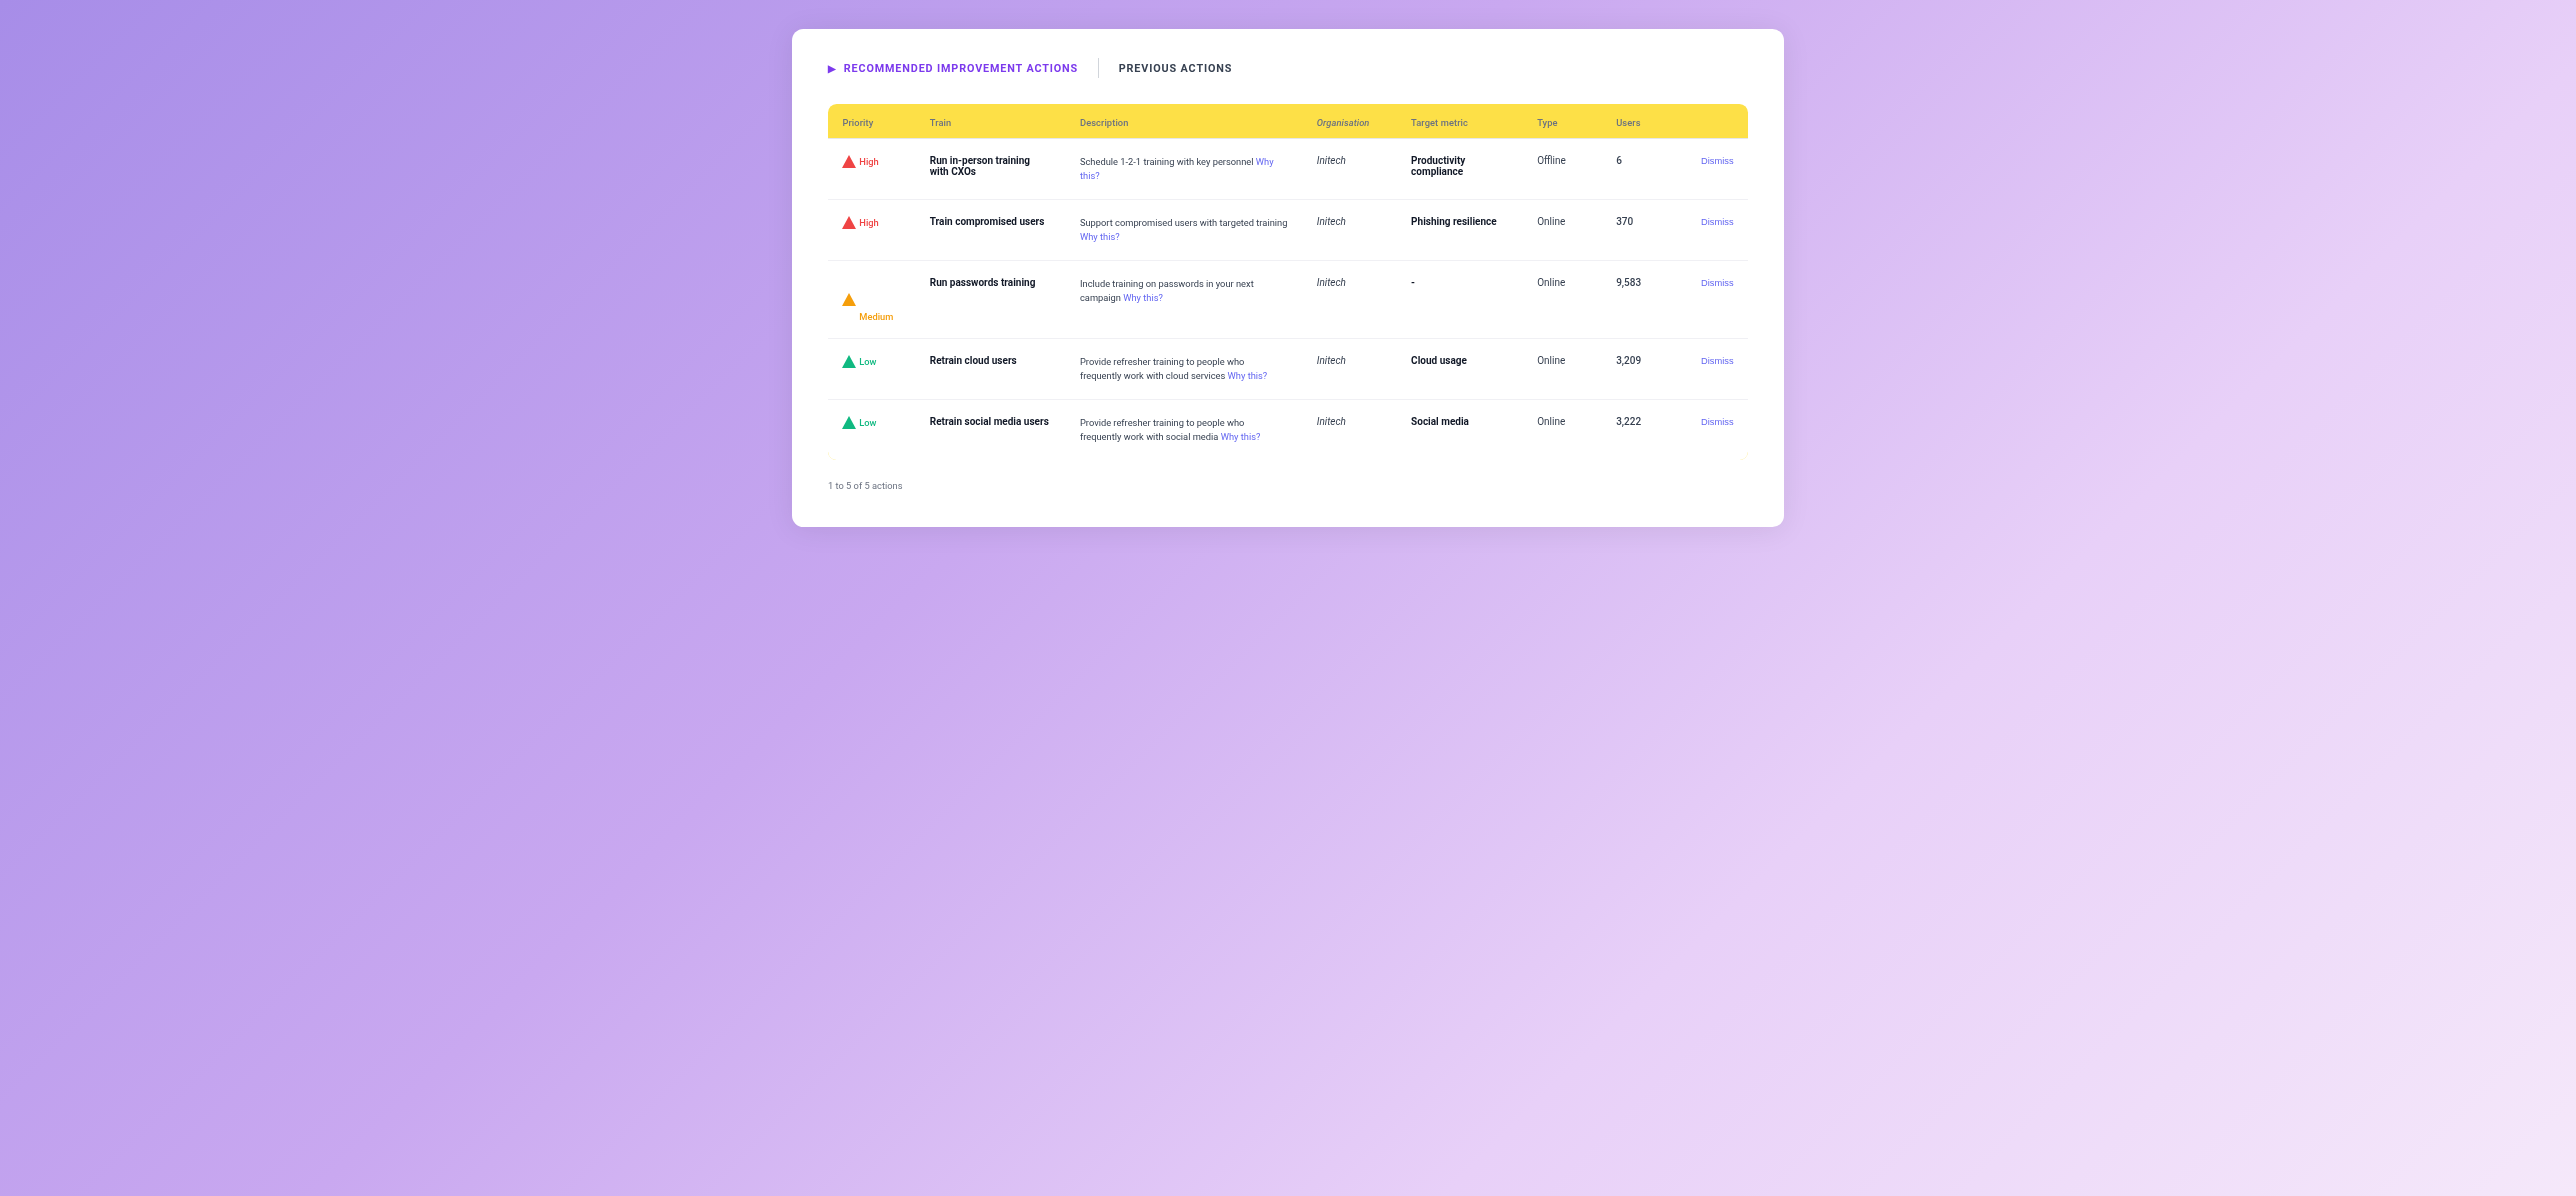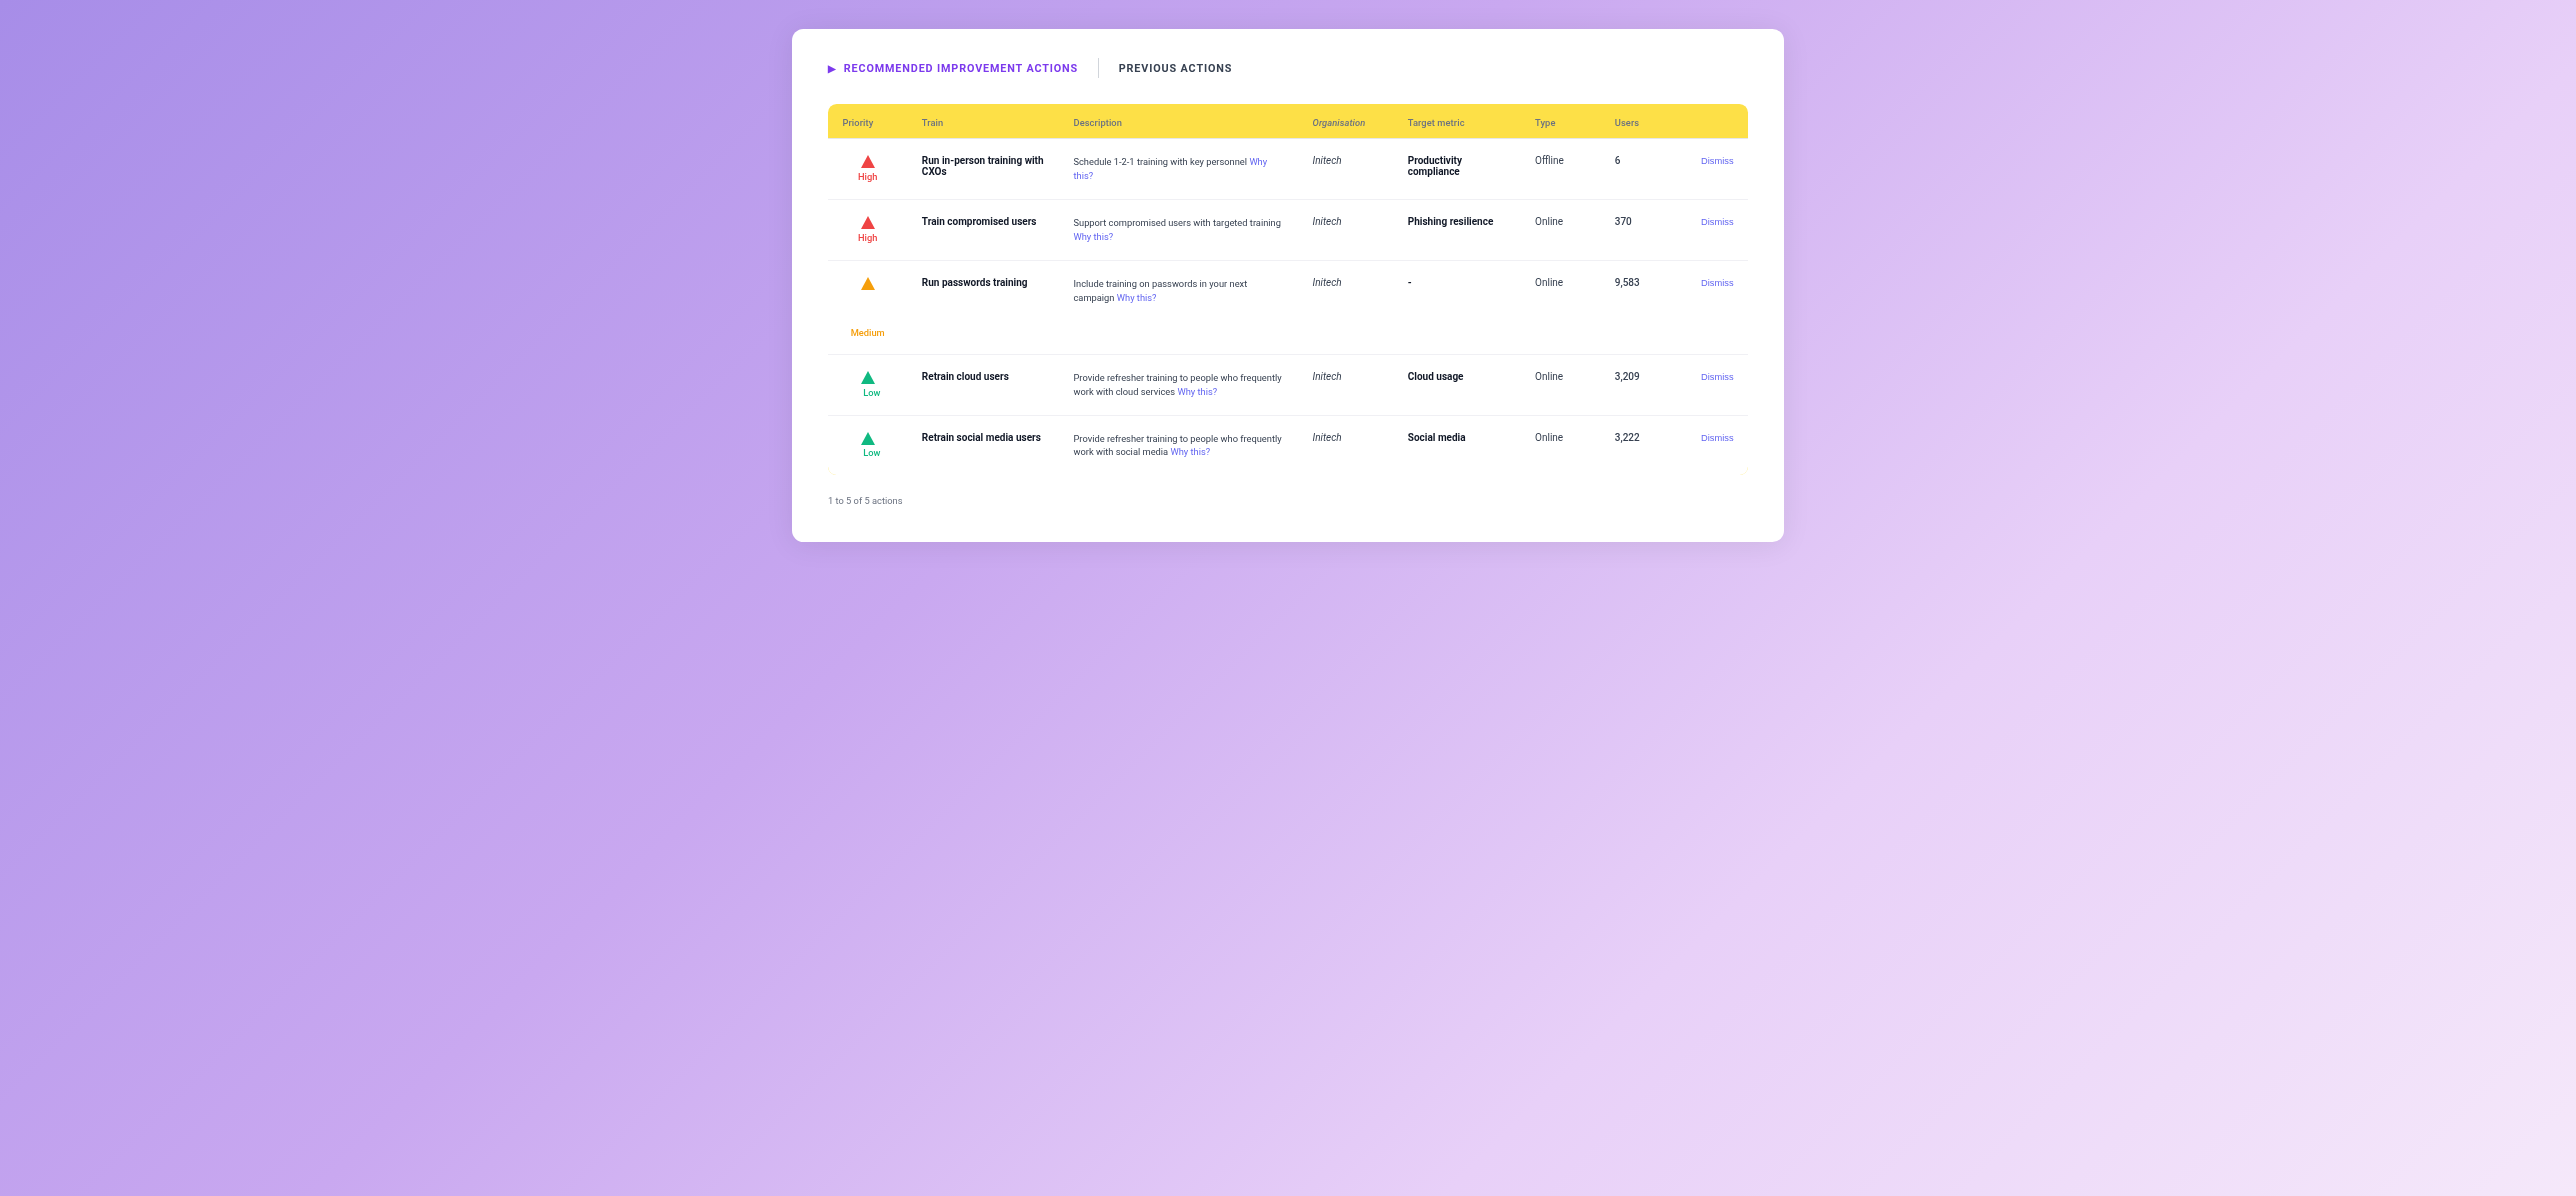--- a/index.html
+++ b/index.html
@@ -101,21 +101,21 @@
 
     tbody td {
       padding: 16px 14.4px;
       font-size: 10px;
       color: #374151;
       vertical-align: top;
     }
 
     .priority-cell {
       display: flex;
-      flex-direction: column;
+      flex-direction: row;
       align-items: center;
       gap: 2.9px;
       min-width: 43px;
     }
 
     .triangle {
       width: 0;
       height: 0;
     }
 
@@ -132,21 +132,21 @@
     }
 
     .triangle-low {
       border-left: 7.2px solid transparent;
       border-right: 7.2px solid transparent;
       border-bottom: 13px solid #10b981;
     }
 
     .priority-label-high { color: #ef4444; font-size: 9.3px; font-weight: 500; }
     .priority-label-medium { color: #f59e0b; font-size: 9.3px; font-weight: 500; margin-top: 34px; }
-    .priority-label-low { color: #10b981; font-size: 9.3px; font-weight: 500; margin-left: 8px; }
+    .priority-label-low { color: #10b981; font-size: 9.3px; font-weight: 500; }
 
     .action-name {
       font-weight: 700;
       font-size: 10px;
       color: #111827;
     }
 
     .desc-text {
       font-size: 9.3px;
       color: #374151;

